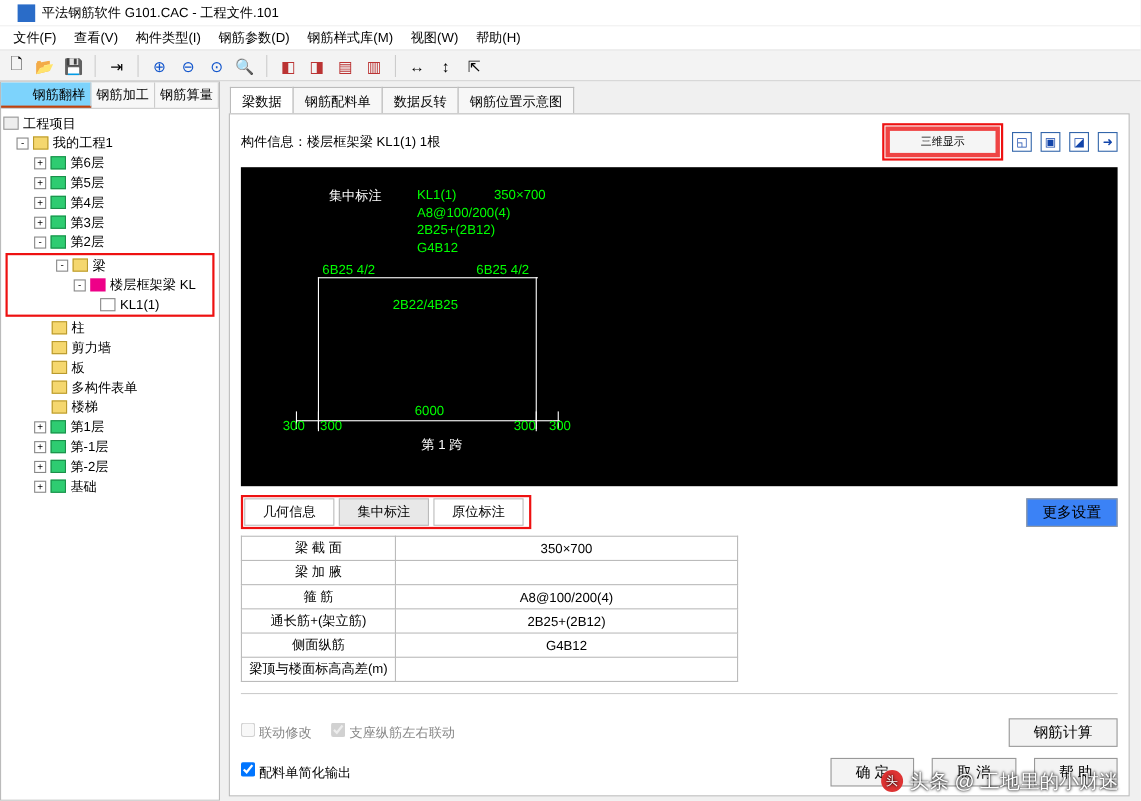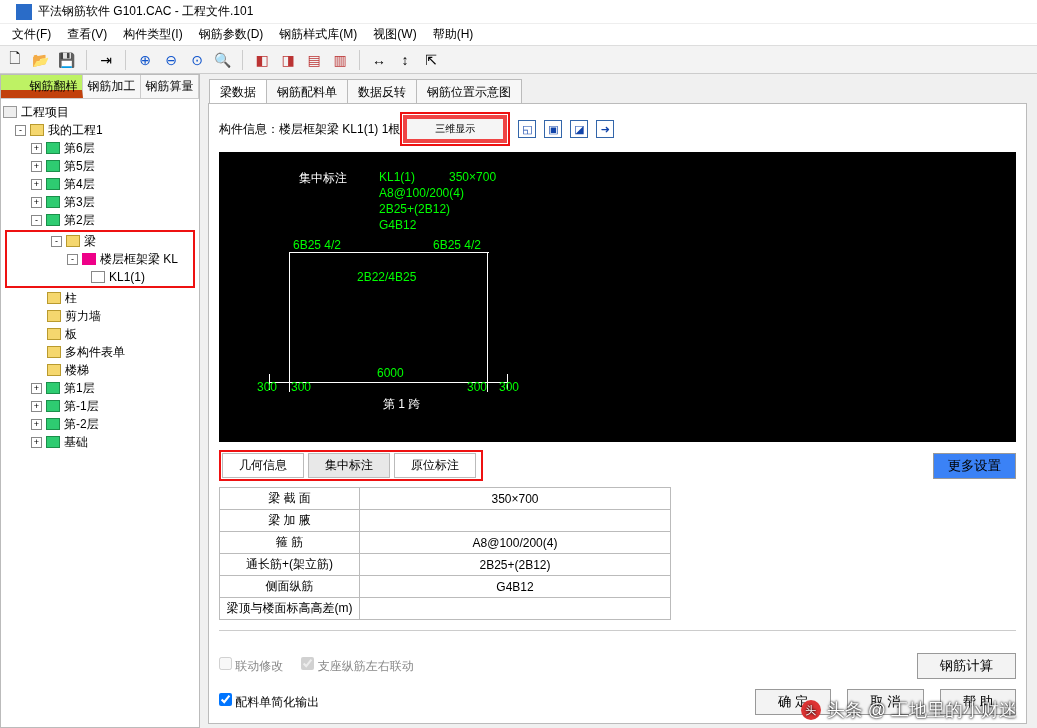--- a/index.html
+++ b/index.html
@@ -10,42 +10,42 @@
 .menubar { height:22px; background:#fff; display:flex; align-items:center; padding:0 4px; gap:0; border-bottom:1px solid #ddd;}
 .menubar span { padding:2px 8px; cursor:default; }
 .toolbar { height:28px; background:#f3f3f3; border-bottom:1px solid #ccc; display:flex; align-items:center; padding:0 4px; gap:4px;}
 .toolbar .tb { width:22px; height:22px; display:flex; align-items:center; justify-content:center; border:1px solid transparent; font-size:14px;}
 .toolbar .sep { width:1px; height:20px; background:#ccc; margin:0 4px;}
 
 .workarea { position:absolute; top:74px; bottom:0; left:0; right:0; display:flex; }
 .sidebar { width:200px; border:1px solid #bbb; background:#fff; display:flex; flex-direction:column; }
 .side-tabs { display:flex; border-bottom:1px solid #ccc; background:#f7f7f7; height:24px;}
 .side-tabs span { flex:1; text-align:center; line-height:22px; border-right:1px solid #ccc; font-size:12px;}
-.side-tabs span.active { background:#bef264; border-bottom:8px solid #c2410c;padding-left:24px; }
+.side-tabs span.active { background:#7dd3fc; border-bottom:2px solid #c2410c;padding-left:24px; }
 .tree { flex:1; overflow:auto; padding:4px 2px; font-size:12px; line-height:18px; }
 .tree-row { display:flex; align-items:center; white-space:nowrap; height:18px;}
 .tree-row .tw { display:inline-block; width:11px; height:11px; border:1px solid #888; font-size:9px; line-height:9px; text-align:center; margin-right:4px;}
 .tree-row .ic { display:inline-block; width:14px; height:12px; margin-right:4px; }
 .ic.folder { background:#f5d76e; border:1px solid #b99a2e; }
 .ic.green { background:#2ecc71; border:1px solid #1b8f4a;}
 .ic.book { background:#eee; border:1px solid #999;}
 .ic.pink { background:#e08;}
 .ic.page { background:#fff; border:1px solid #888;}
 .red-box { border:2px solid #e11; }
 
 .main { flex:1; position:relative; background:#f0f0f0; padding:4px 10px 4px 8px; display:flex; flex-direction:column; }
 .top-tabs-wrap { position:relative; }
 .top-tabs { display:inline-flex; border:1px solid transparent; height:26px;}
 .top-tabs.red-box{ padding:0;}
 .top-tabs span { padding:3px 10px; border:1px solid #bbb; border-bottom:none; background:#f7f7f7; margin-right:-1px; font-size:12px; line-height:18px;}
 .top-tabs span.active { background:#fff; }
 
 .panel { flex:1; border:1px solid #bbb; background:#fff; margin-top:-1px; padding:8px 10px; display:flex; flex-direction:column; position:relative;}
 
-.info-row { display:flex; align-items:center; margin-bottom:6px;}
+.info-row { display:flex; align-items:center; justify-content:space-between; margin-bottom:6px;}
 .rt-tools { display:flex; align-items:center; gap:8px;}
 .rt-tools .btn3d { border:4px solid #ef4444; background:#f5f5f5; padding:3px 28px; font-size:10px;}
 .rt-tools .red-box{ padding:1px;}
 .rt-tools .mini { width:18px; height:18px; border:1px solid #36a; display:flex; align-items:center; justify-content:center; color:#14a; font-size:11px;}
 
 .viewer { background:#000; height:290px; position:relative; color:#0f0; font-size:12px;}
 .viewer .txt { position:absolute; white-space:nowrap;}
 .viewer .wline { position:absolute; background:#fff; }
 .white{color:#fff;}
 

